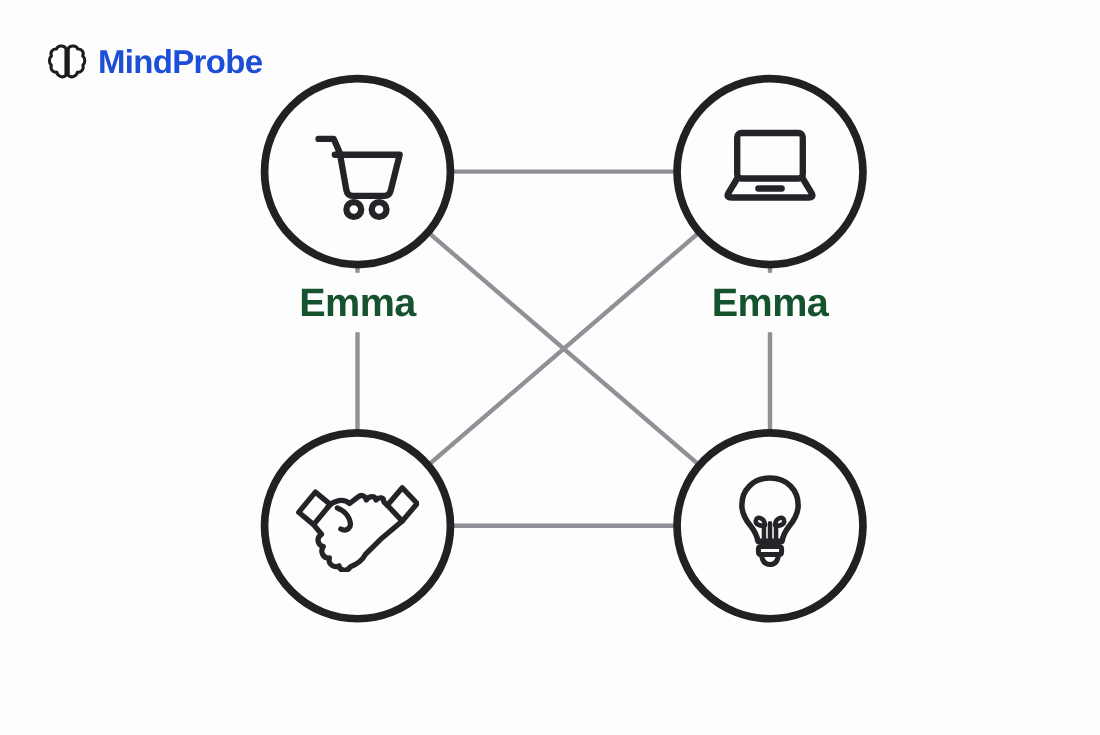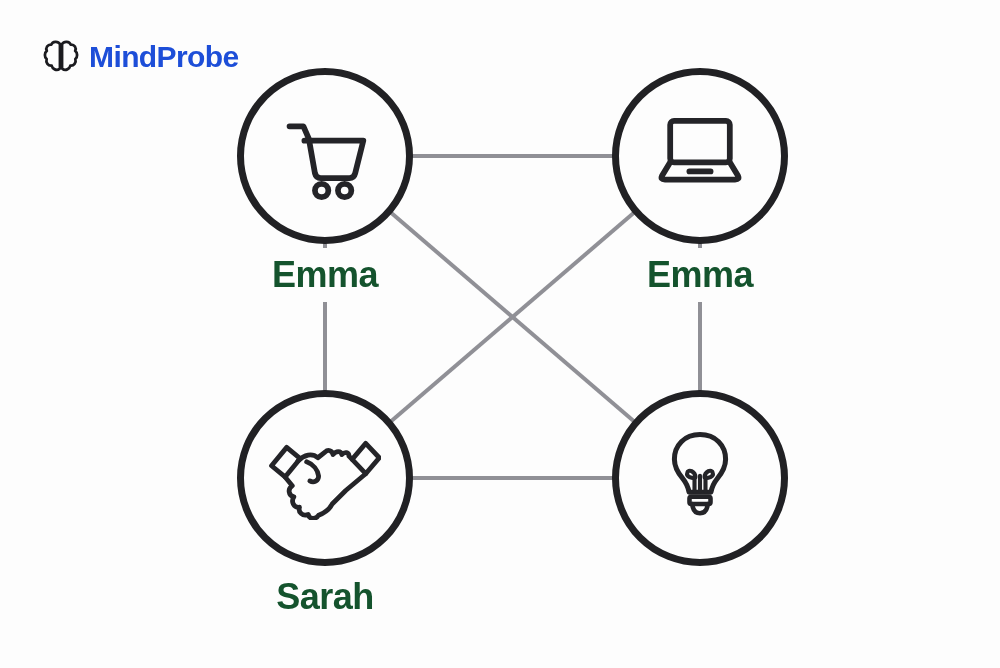--- a/index.html
+++ b/index.html
@@ -147,15 +147,14 @@
       <g class="icon-stroke" stroke-width="4.5">
         <path d="M29,67 V52 M41,67 V52 M35,67 V50"></path>
         <path d="M30,52 C30,45 22,42 21,47 C20,51 26,54 30,51"></path>
         <path d="M40,52 C40,45 48,42 49,47 C50,51 44,54 40,51"></path>
       </g>
     </svg>
   </div>
 
   <div class="label label-emma">Emma</div>
   <div class="label label-paul">Emma</div>
-  <div class="label label-sarah">Sarah</div>
 
 </div>
 
 </body></html>

